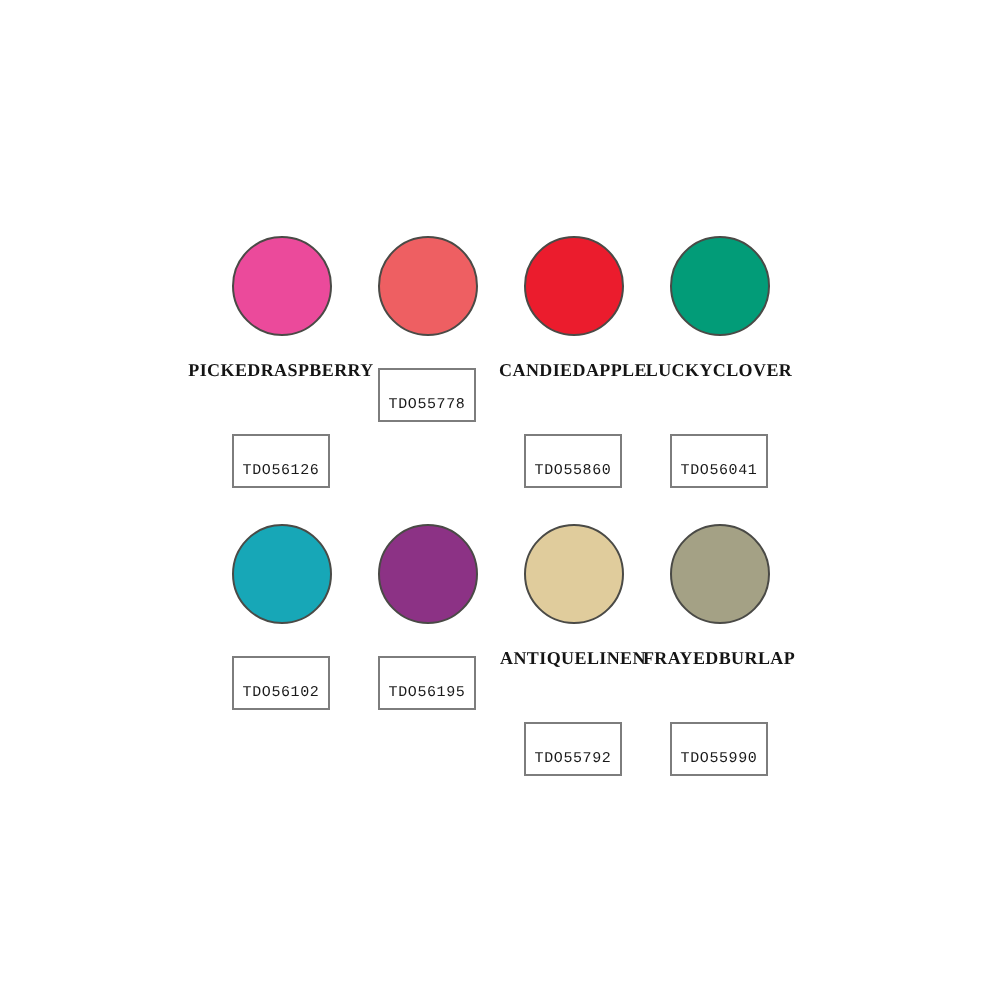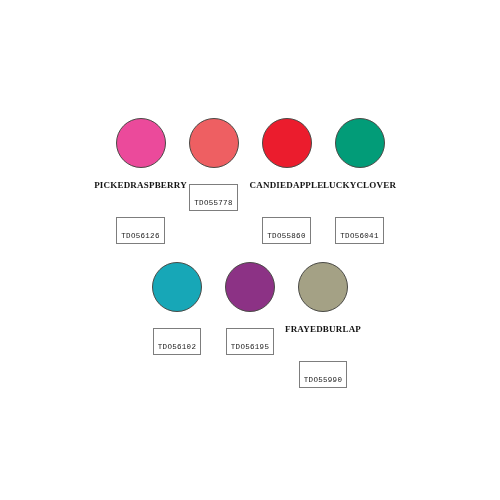--- a/index.html
+++ b/index.html
@@ -122,20 +122,28 @@
   <div class="swatch-row row-bottom">
       <div class="swatch-cell">
         <div class="swatch-dot" style="background: rgb(23, 167, 183);"></div>
         <div class="swatch-code">TDO56102</div>
       </div>
       <div class="swatch-cell">
         <div class="swatch-dot" style="background: rgb(140, 50, 133);"></div>
         <div class="swatch-code">TDO56195</div>
       </div>
       <div class="swatch-cell">
+        <div class="swatch-dot" style="background: rgb(224, 204, 156);"></div>
+        <div class="swatch-name">
+          <span class="name-line">ANTIQUE</span>
+          <span class="name-line">LINEN</span>
+        </div>
+        <div class="swatch-code">TDO55792</div>
+      </div>
+      <div class="swatch-cell">
         <div class="swatch-dot" style="background: rgb(164, 161, 133);"></div>
         <div class="swatch-name">
           <span class="name-line">FRAYED</span>
           <span class="name-line">BURLAP</span>
         </div>
         <div class="swatch-code">TDO55990</div>
       </div>
     </div>
 </div>
 

